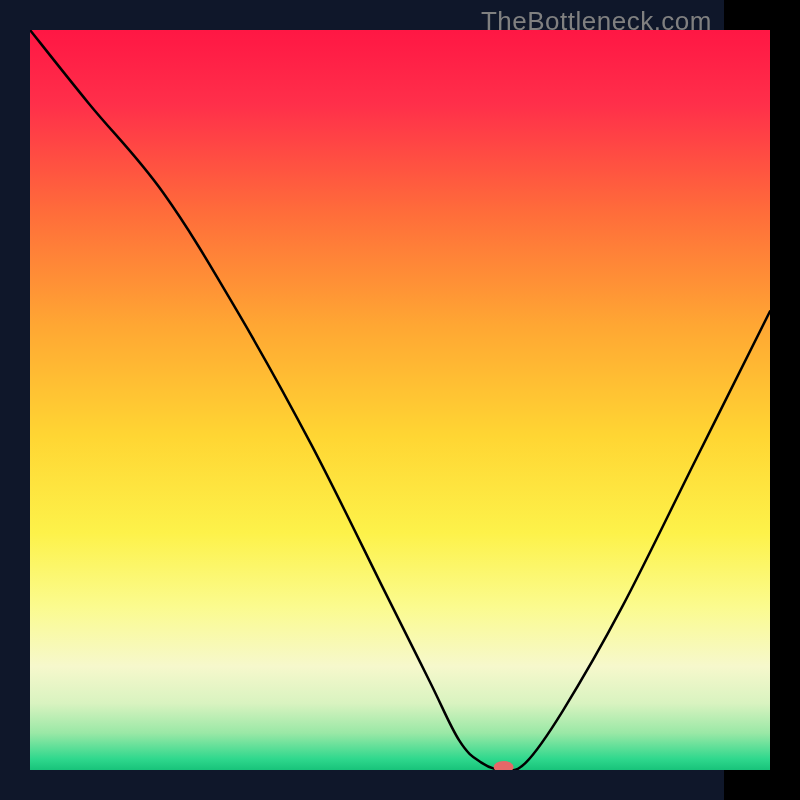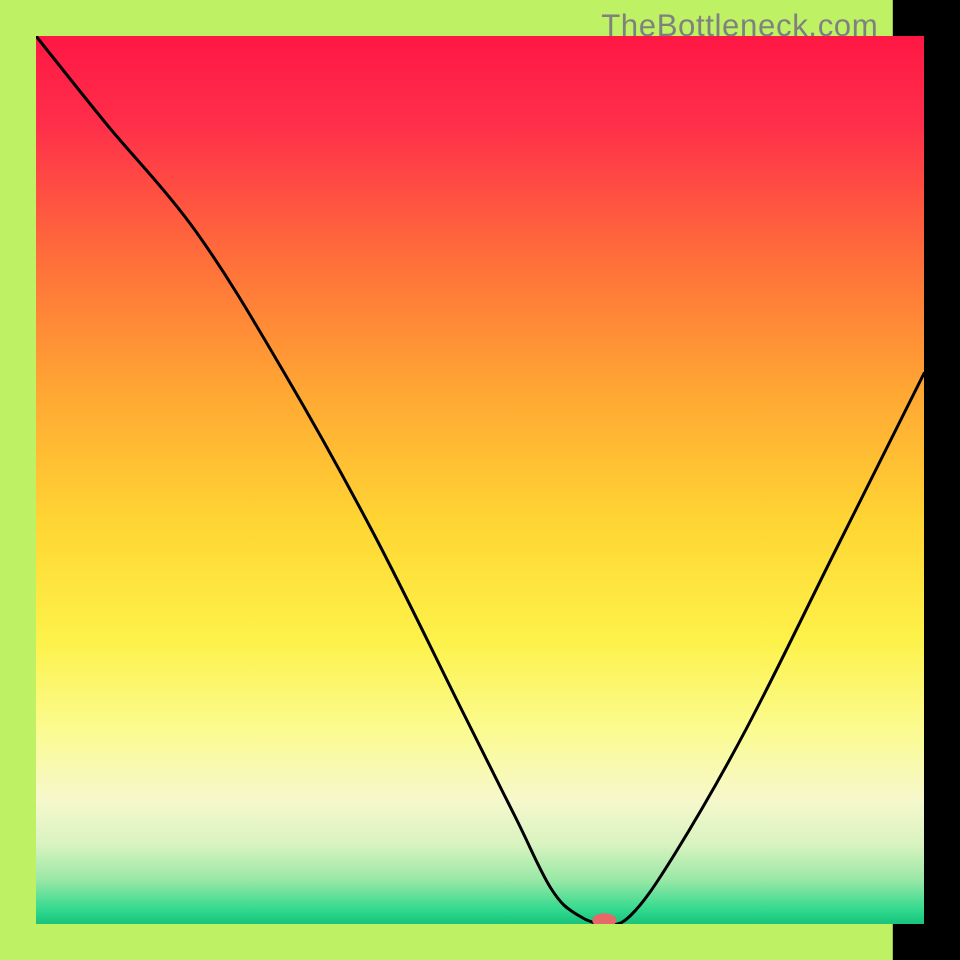--- a/index.html
+++ b/index.html
@@ -8,22 +8,21 @@
     width: 800px;
     height: 800px;
     overflow: hidden;
     background: #000;
     font-family: Arial, Helvetica, sans-serif;
   }
   .frame {
     position: relative;
     width: 724px;
     height: 800px;
-    background: #bef264;
-    padding-left: 20px;
+    background: #0f172a;
   }
   .plot-area {
     position: absolute;
     left: 30px;
     top: 30px;
     width: 740px;
     height: 740px;
   }
   .watermark {
     position: absolute;

